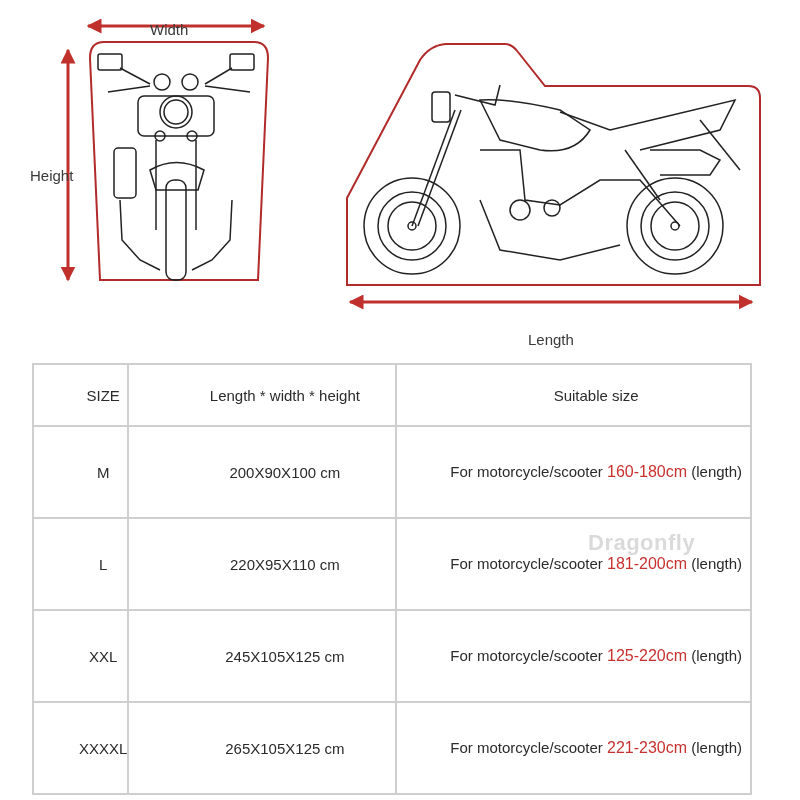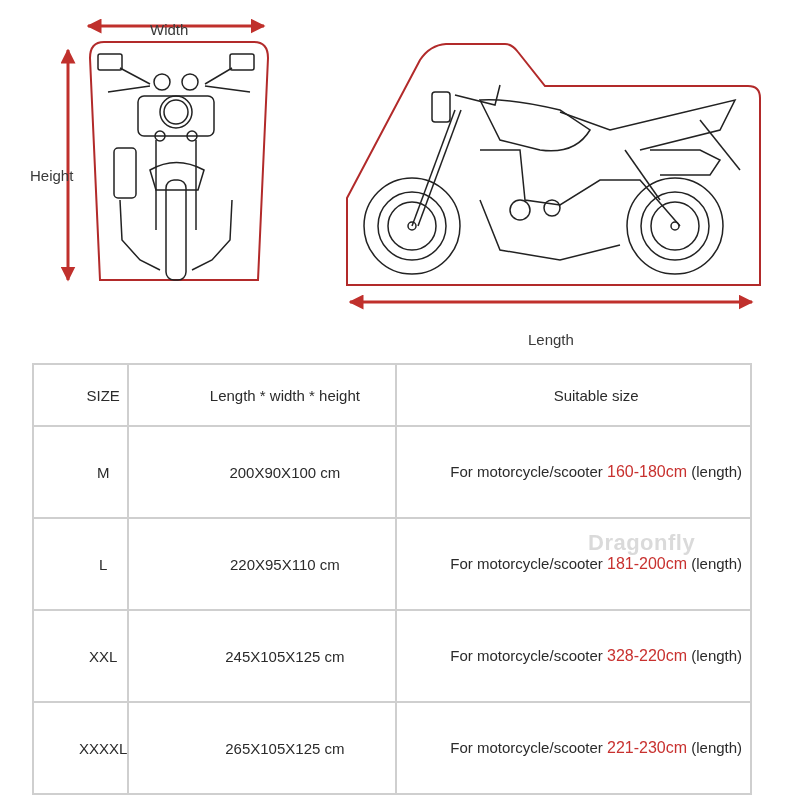--- a/index.html
+++ b/index.html
@@ -118,21 +118,21 @@
         <td><span>For motorcycle/scooter </span><span class="red">160-180cm</span><span> (length)</span></td>
       </tr>
       <tr>
         <td>L</td>
         <td>220X95X110 cm</td>
         <td><span>For motorcycle/scooter </span><span class="red">181-200cm</span><span> (length)</span></td>
       </tr>
       <tr>
         <td>XXL</td>
         <td>245X105X125 cm</td>
-        <td><span>For motorcycle/scooter </span><span class="red">328-220cm</span><span> (length)</span></td>
+        <td><span>For motorcycle/scooter </span><span class="red">125-220cm</span><span> (length)</span></td>
       </tr>
       <tr>
         <td>XXXXL</td>
         <td>265X105X125 cm</td>
         <td><span>For motorcycle/scooter </span><span class="red">221-230cm</span><span> (length)</span></td>
       </tr>
     </tbody>
   </table>
 </div>
 

